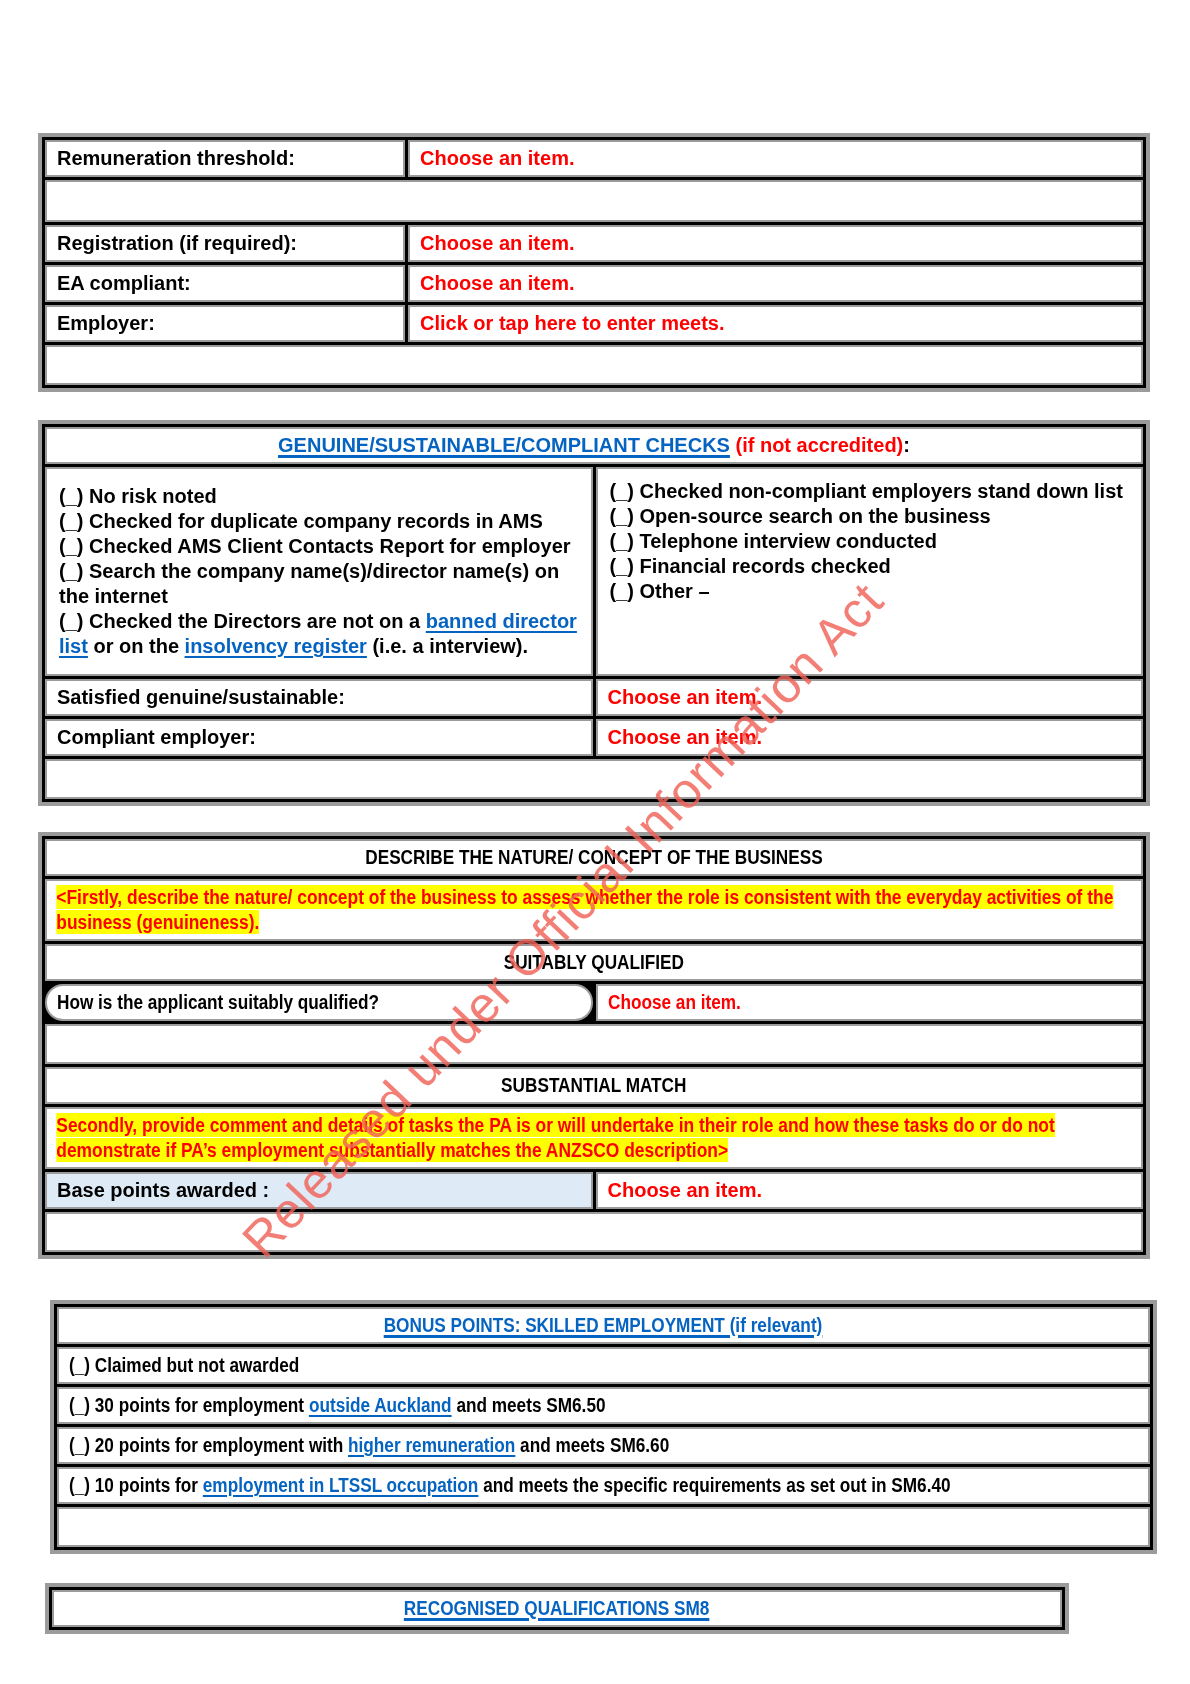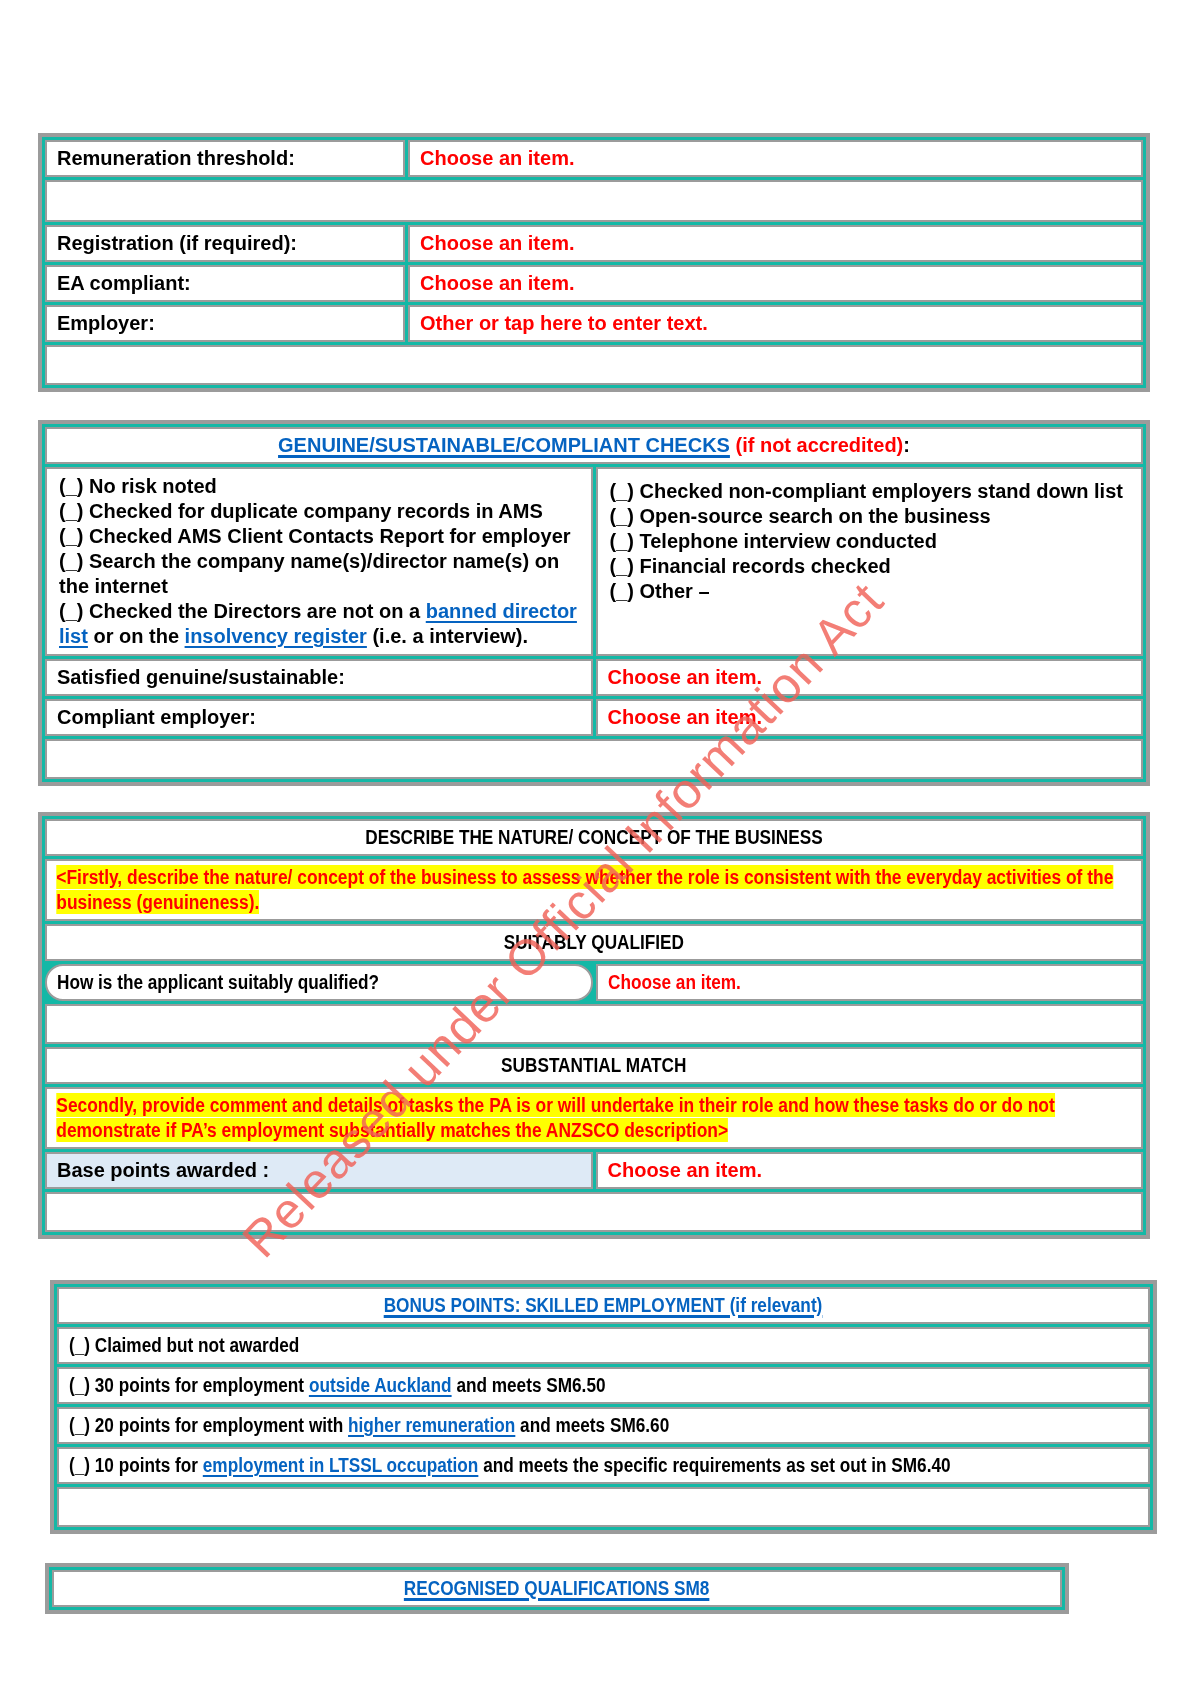--- a/index.html
+++ b/index.html
@@ -11,21 +11,21 @@
     color:#000;
     position:relative;
     overflow:hidden;
   }
   .page{position:relative;width:1190px;height:1684px;}
 
   table.doc{
     border-collapse:separate;
     border-spacing:3px;
     border:4px solid #9b9b9b;
-    background:#14b8a6;
+    background:#000000;
     table-layout:fixed;
   }
   table.doc td{
     border:2px solid #9b9b9b;
     padding:4px 10px;
     font-size:20px;
     line-height:25px;
     vertical-align:middle;
     background:#fff;
     overflow:hidden;
@@ -34,21 +34,21 @@
   .t1{margin-top:133px;}
   .t2{margin-top:28px;}
   .t3{margin-top:26px;}
   .t4{margin-left:50px;width:1107px;margin-top:41px;}
   .t5{margin-left:45px;width:1024px;margin-top:29px;}
 
   td.hdr{background:#e2e2e2;text-align:center;padding:5px 8px;}
   td.tan{background:#fbeed3;height:28px;}
   td.empty{height:30px;border:2px solid #9b9b9b;}
   .t1 td.lbl{width:336px;}
-  .t2 td.checks-left{width:600px;vertical-align:top;padding:5px 12px;}
+  .t2 td.checks-left{width:600px;vertical-align:top;padding:15px 12px;}
   .t2 td.checks-right{vertical-align:top;padding:10px 12px;}
   .t2 td.lbl{width:296px;}
   .t3 td.qual-lbl{width:380px;border-radius:18px;}
   .t3 td.bp-lbl{width:232px;background:#deeaf6;}
   .red{color:#ff0000;}
   .link{color:#0563c1;text-decoration:underline;text-decoration-thickness:2px;text-underline-offset:3px;cursor:pointer;}
   .hdr .link{text-decoration-thickness:3px;}
   td.instr{text-align:left;padding:8px 6px;line-height:29px;}
   td.instr-tall{vertical-align:top;padding-bottom:58px;}
   .hl{background:#ffff00;color:#ff0000;padding:1px 0;}
@@ -91,21 +91,21 @@
     <tr>
       <td class="lbl">Registration (if required):</td>
       <td class="val red">Choose an item.</td>
     </tr>
     <tr>
       <td class="lbl">EA compliant:</td>
       <td class="val red">Choose an item.</td>
     </tr>
     <tr>
       <td class="lbl">Employer:</td>
-      <td class="val red">Other or tap here to enter text.</td>
+      <td class="val red">Click or tap here to enter meets.</td>
     </tr>
     <tr>
       <td class="tan" colspan="2"></td>
     </tr>
   </tbody>
     </table>
 
   <table class="doc t2">
     <tbody>
         <tr>

